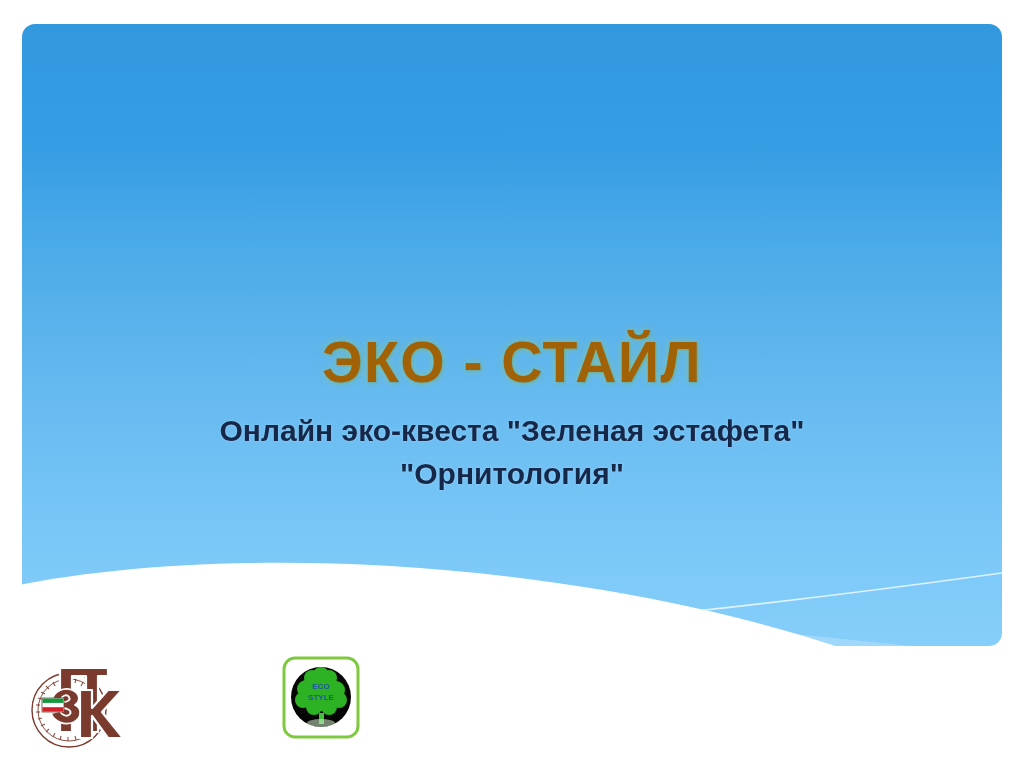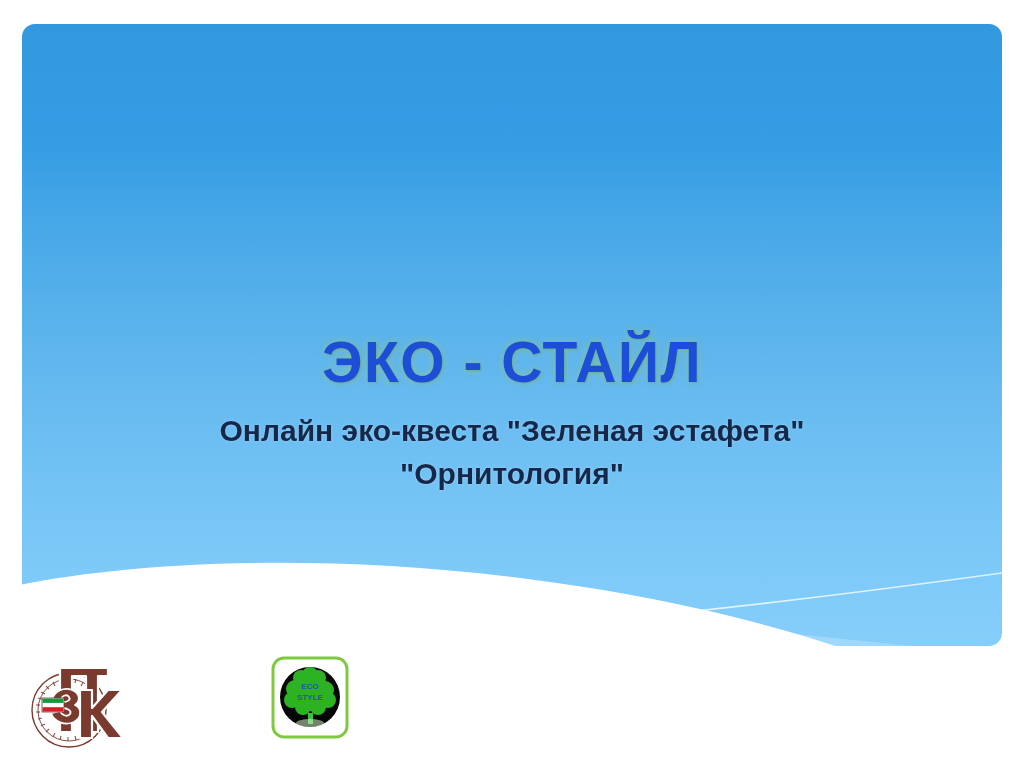--- a/index.html
+++ b/index.html
@@ -65,21 +65,21 @@
 
   .slide-title {
     position: absolute;
     left: 0;
     top: 294px;
     width: 1024px;
     text-align: center;
     font-size: 57px;
     font-weight: bold;
     letter-spacing: 1.5px;
-    color: #1d4ed8;
+    color: #a16207;
     line-height: 1.08;
     text-shadow: 0 0 7px rgba(180,211,33,0.45),
                  1px 1px 2px rgba(60,110,40,0.25);
     white-space: nowrap;
   }
 
   .slide-subtitle {
     position: absolute;
     left: 96px;
     top: 410px;
@@ -98,21 +98,21 @@
     position: absolute;
     left: 22px;
     top: 658px;
     width: 104px;
     height: 104px;
   }
   .logo-pzk svg { display: block; width: 104px; height: 104px; }
 
   .logo-eco {
     position: absolute;
-    left: 270px;
+    left: 281px;
     top: 653px;
     width: 82px;
     height: 92px;
   }
   .logo-eco svg { display: block; width: 82px; height: 92px; }
 </style>
 </head>
 <body>
 
 <div class="slide">

